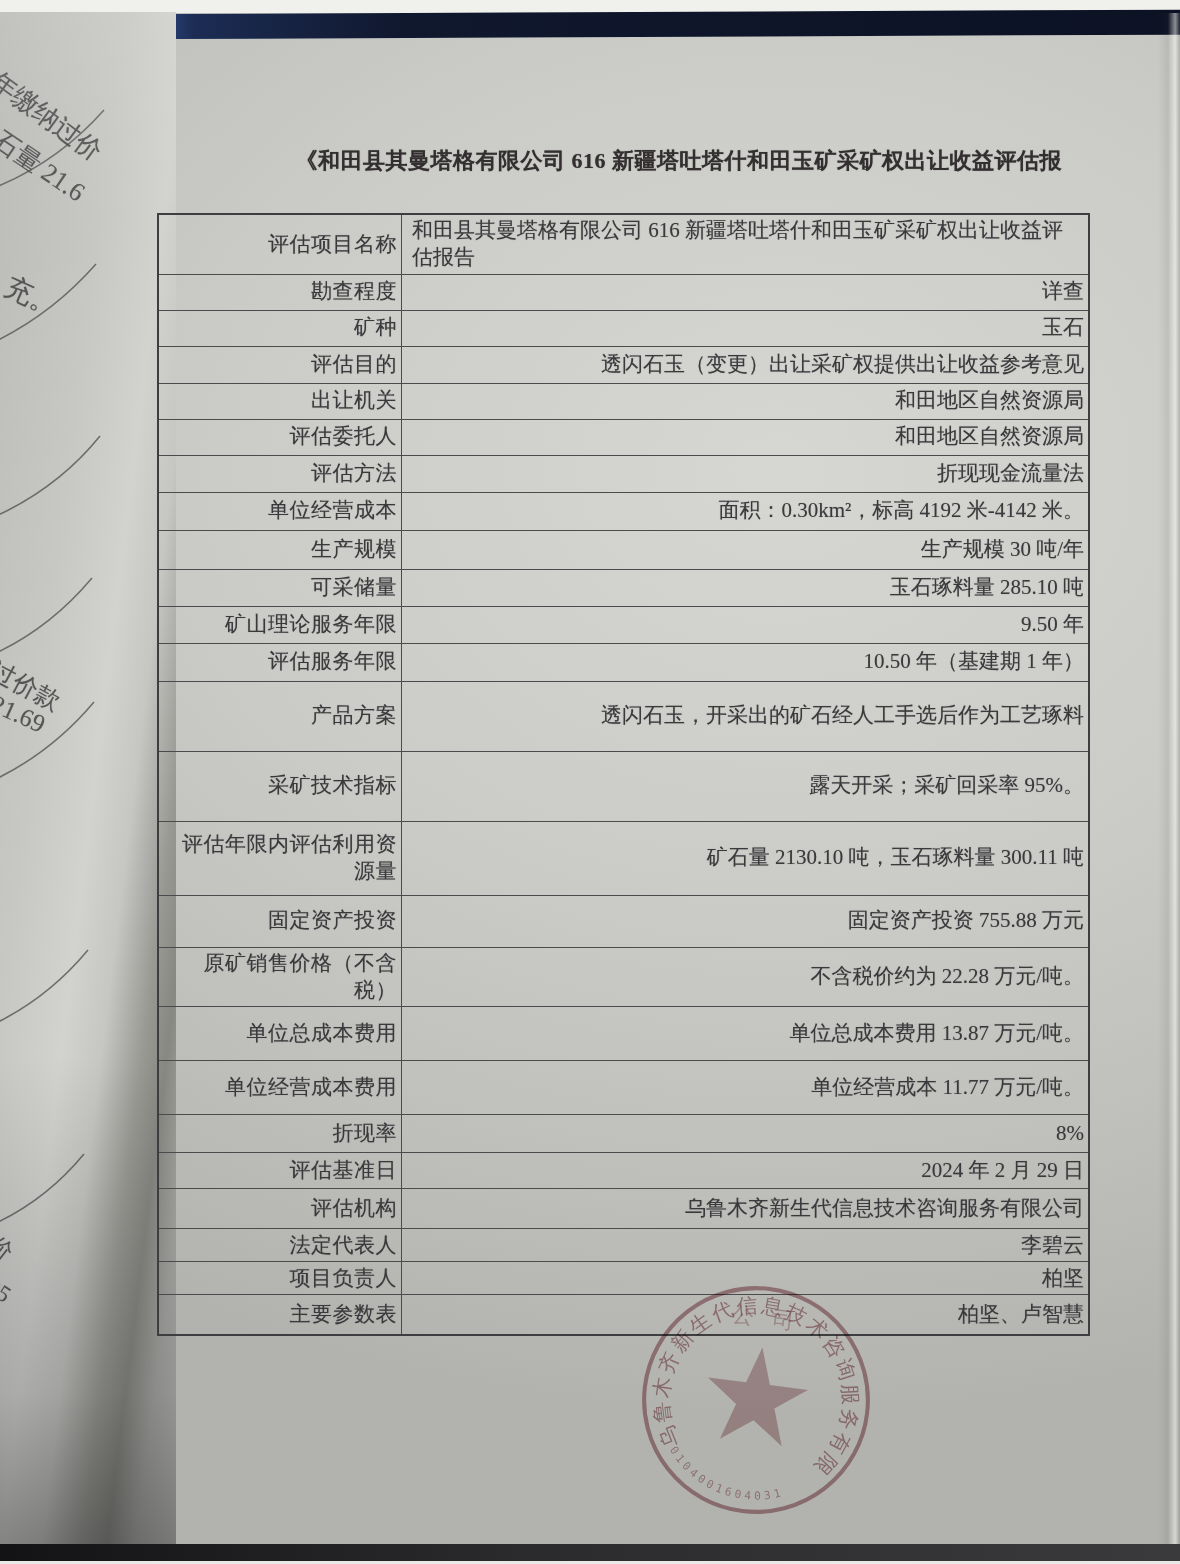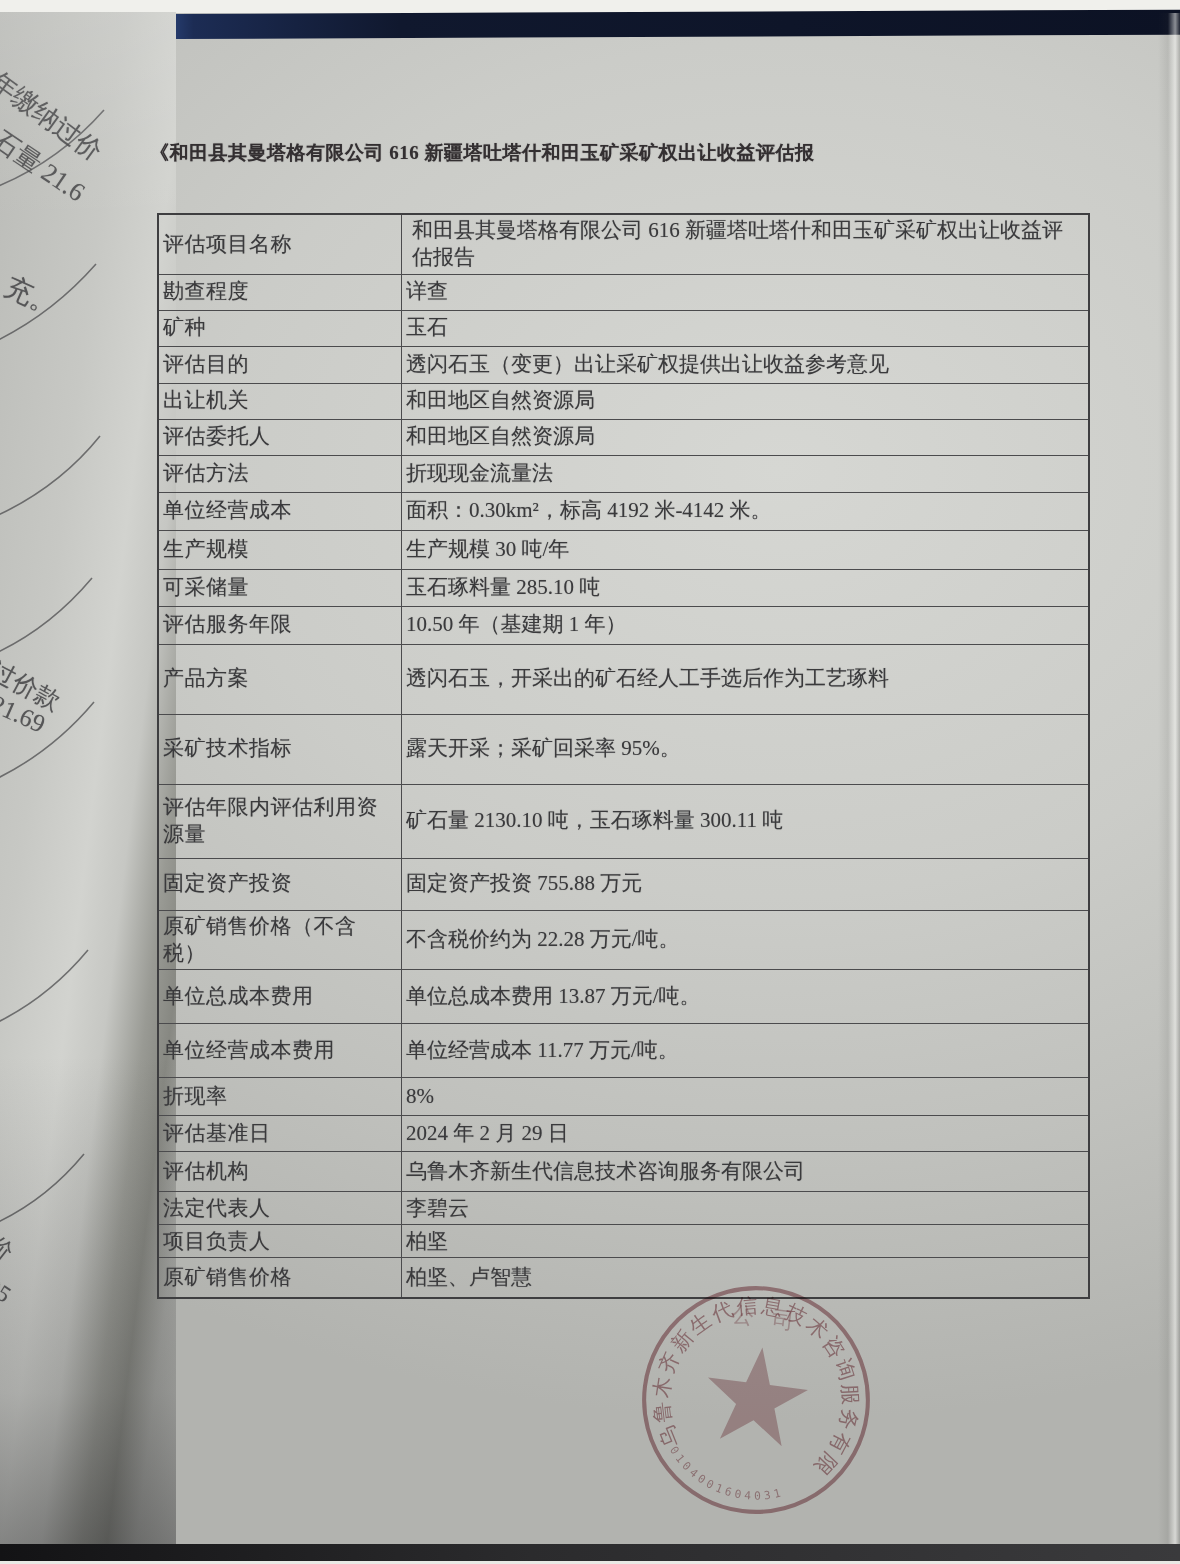--- a/index.html
+++ b/index.html
@@ -33,30 +33,30 @@
     text-shadow:0 0 1px rgba(70,70,72,.45);}
   .f1{left:4px;top:52px;font-size:26px;transform:rotate(36deg);transform-origin:left top;}
   .f2{left:-16px;top:96px;font-size:26px;transform:rotate(34deg);transform-origin:left top;}
   .f3{left:14px;top:256px;font-size:28px;transform:rotate(24deg);transform-origin:left top;}
   .f4{left:-22px;top:630px;font-size:25px;transform:rotate(28deg);transform-origin:left top;}
   .f5{left:-2px;top:678px;font-size:25px;transform:rotate(24deg);transform-origin:left top;}
   .f6{left:2px;top:1218px;font-size:22px;transform:rotate(38deg);transform-origin:left top;}
   .f7{left:-4px;top:1262px;font-size:23px;transform:rotate(33deg);transform-origin:left top;}
 
   
-  .doc-title{position:absolute;left:150px;top:136px;width:912px;text-align:left;
-    font-weight:bold;font-size:19px;line-height:33px;letter-spacing:.5px;color:#332f31;
+  .doc-title{position:absolute;left:150px;top:144px;width:912px;text-align:right;
+    font-weight:bold;font-size:22px;line-height:33px;letter-spacing:.5px;color:#332f31;
     text-shadow:0 0 1px rgba(55,50,52,.55);}
 
   
   table.params{position:absolute;left:157px;top:213px;width:898px;border-collapse:collapse;
     table-layout:fixed;border:2px solid #3e3e40;
     color:#3a3a3c;text-shadow:0 0 1px rgba(62,62,64,.4);}
   table.params td{border:1px solid #4b4b4d;font-size:21px;line-height:1.3;
-    text-align:left;vertical-align:middle;padding:2px 4px;overflow:hidden;}
+    text-align:right;vertical-align:middle;padding:2px 4px;overflow:hidden;}
   table.params td.lbl{width:234px;letter-spacing:.5px;}
   table.params td.val{width:660px;}
   table.params td.left{text-align:left;padding-left:10px;padding-right:16px;}
   table.params tr.tall22 td.val{line-height:1.5;}
 
   
   .stamp{position:absolute;left:636px;top:1280px;width:240px;height:240px;
     mix-blend-mode:multiply;transform:rotate(7deg);}
 </style>
 </head>
@@ -128,20 +128,24 @@
       <td class="val">面积：0.30km²，标高 4192 米-4142 米。</td>
     </tr>
     <tr style="height:39px">
       <td class="lbl">生产规模</td>
       <td class="val">生产规模 30 吨/年</td>
     </tr>
     <tr style="height:37px">
       <td class="lbl">可采储量</td>
       <td class="val">玉石琢料量 285.10 吨</td>
     </tr>
+    <tr style="height:37px">
+      <td class="lbl">矿山理论服务年限</td>
+      <td class="val">9.50 年</td>
+    </tr>
     <tr style="height:38px">
       <td class="lbl">评估服务年限</td>
       <td class="val">10.50 年（基建期 1 年）</td>
     </tr>
     <tr style="height:70px">
       <td class="lbl">产品方案</td>
       <td class="val">透闪石玉，开采出的矿石经人工手选后作为工艺琢料</td>
     </tr>
     <tr style="height:70px">
       <td class="lbl">采矿技术指标</td>
@@ -181,21 +185,21 @@
     </tr>
     <tr style="height:33px">
       <td class="lbl">法定代表人</td>
       <td class="val">李碧云</td>
     </tr>
     <tr style="height:33px">
       <td class="lbl">项目负责人</td>
       <td class="val">柏坚</td>
     </tr>
     <tr style="height:40px">
-      <td class="lbl">原矿销售价格</td>
+      <td class="lbl">主要参数表</td>
       <td class="val">柏坚、卢智慧</td>
     </tr>
     </tbody>
   </table>
 
   <svg class="stamp" viewBox="0 0 236 236">
     <circle cx="118" cy="118" r="110" fill="none" stroke="#9a545e" stroke-width="4" opacity="0.6"></circle>
     <polygon opacity="0.42" fill="#9a545e" points="118,66 129.8,101.8 167.5,101.9 137,124.2 148.6,160.1 118,138 87.4,160.1 99,124.2 68.5,101.9 106.2,101.8"></polygon>
     <defs>
       <path id="arcCompany" d="M 54.1,175.5 A 86,86 0 1 1 181.9,175.5" fill="none"></path>

